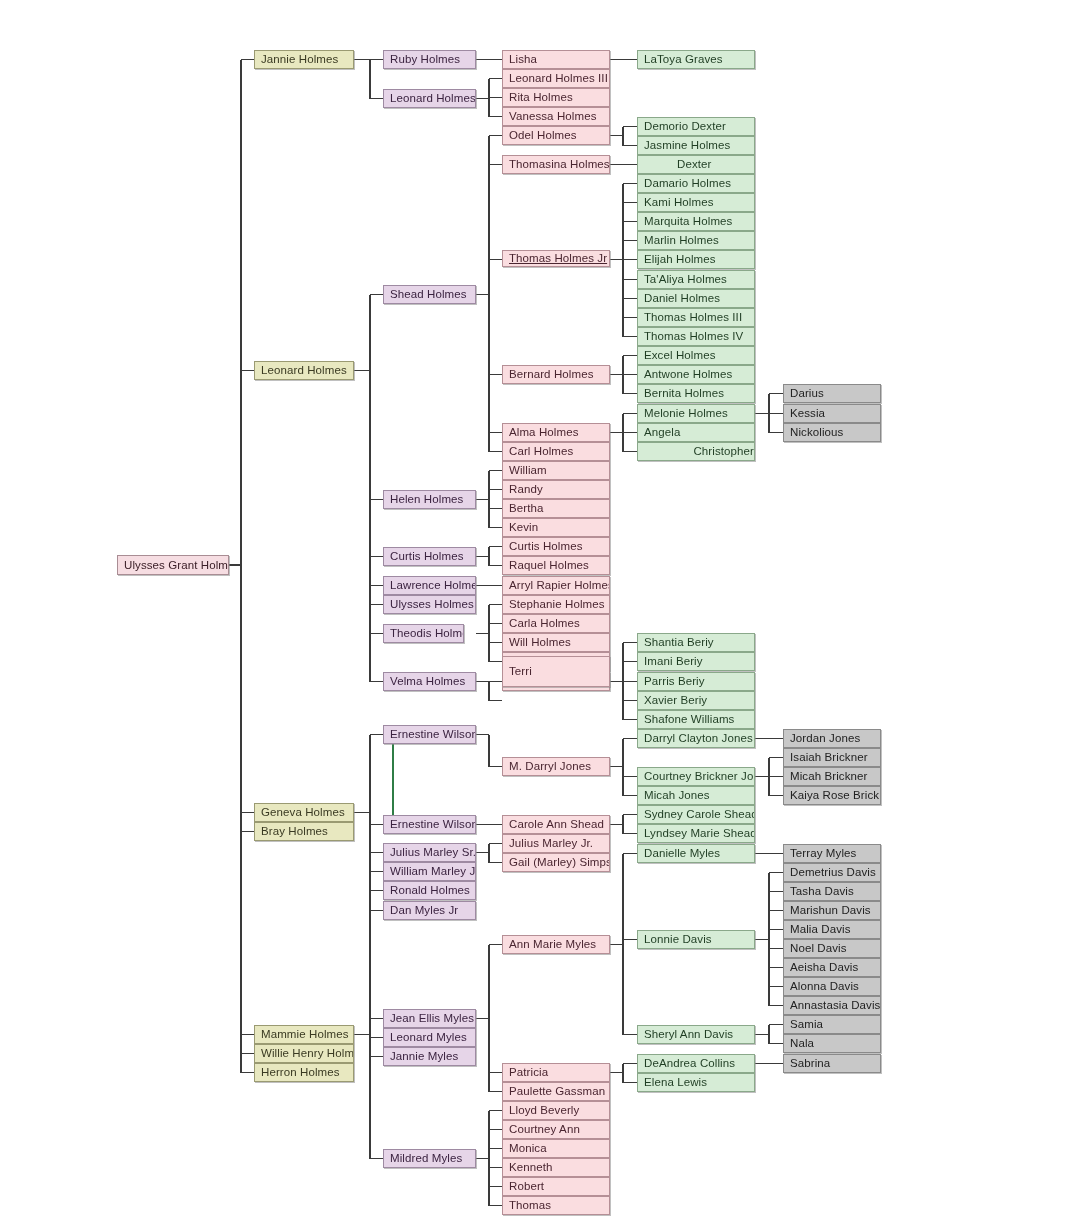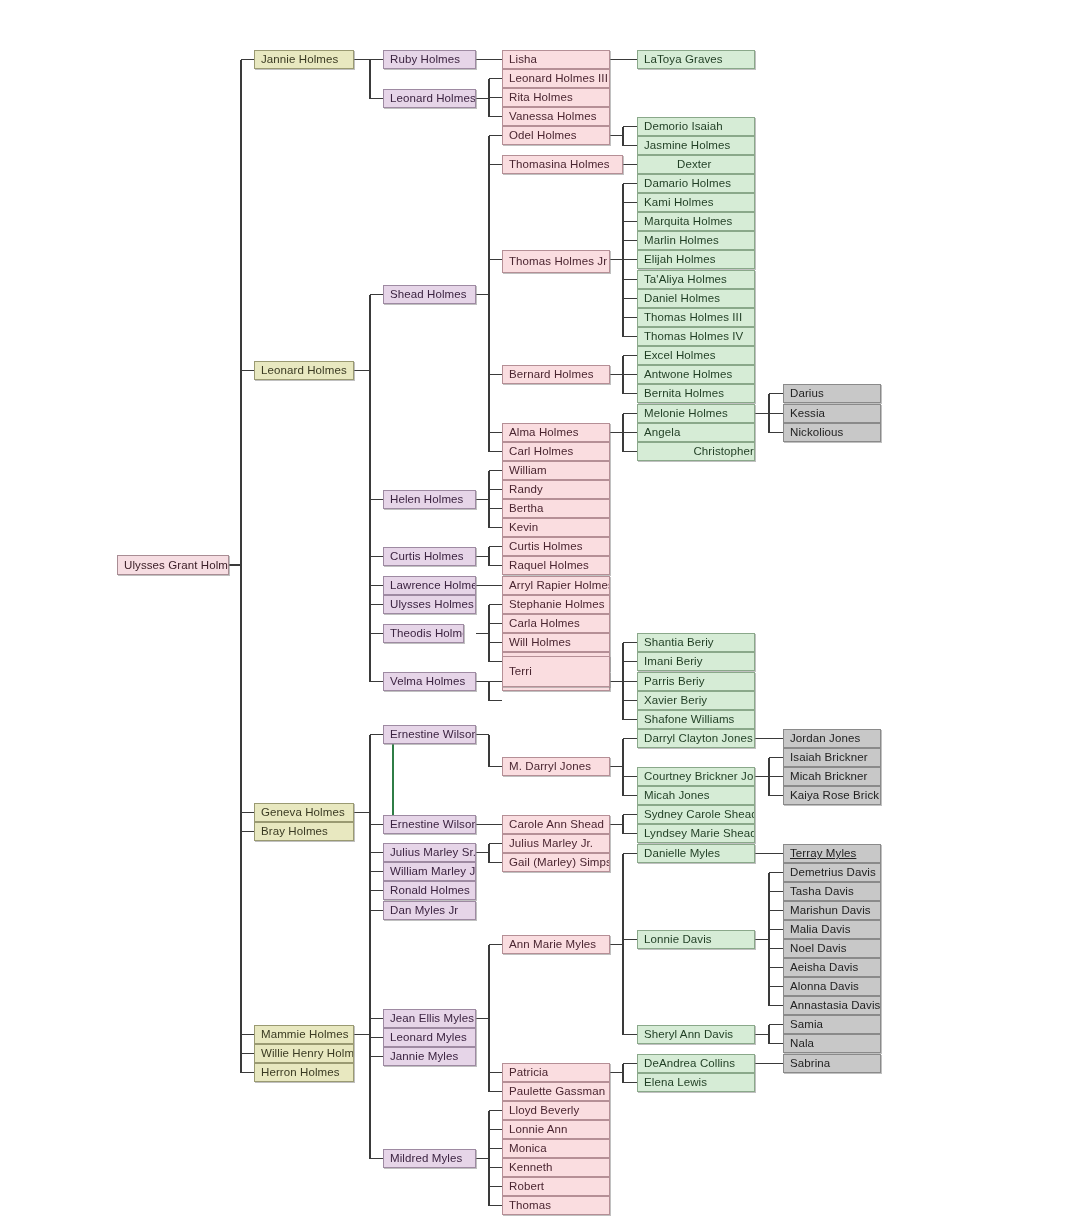--- a/index.html
+++ b/index.html
@@ -299,24 +299,24 @@
     </div>
     <div class="node c-pink" style="left: 502px; top: 88px; width: 108px; height: 19px;">
       <span>Rita Holmes</span>
     </div>
     <div class="node c-pink" style="left: 502px; top: 107px; width: 108px; height: 19px;">
       <span>Vanessa Holmes</span>
     </div>
     <div class="node c-pink" style="left: 502px; top: 126px; width: 108px; height: 19px;">
       <span>Odel Holmes</span>
     </div>
-    <div class="node c-pink" style="left: 502px; top: 155px; width: 121px; height: 19px;">
+    <div class="node c-pink" style="left: 502px; top: 155px; width: 108px; height: 19px;">
       <span>Thomasina Holmes</span>
     </div>
-    <div class="node c-pink" style="left: 502px; top: 250px; width: 108px; height: 23px;">
+    <div class="node c-pink" style="left: 502px; top: 250px; width: 108px; height: 17px; text-decoration: underline;">
       <span>Thomas Holmes Jr</span>
     </div>
     <div class="node c-pink" style="left: 502px; top: 365px; width: 108px; height: 19px;">
       <span>Bernard Holmes</span>
     </div>
     <div class="node c-pink" style="left: 502px; top: 423px; width: 108px; height: 19px;">
       <span>Alma Holmes</span>
     </div>
     <div class="node c-pink" style="left: 502px; top: 442px; width: 108px; height: 19px;">
       <span>Carl Holmes</span>
@@ -378,39 +378,39 @@
     <div class="node c-pink" style="left: 502px; top: 1063px; width: 108px; height: 19px;">
       <span>Patricia</span>
     </div>
     <div class="node c-pink" style="left: 502px; top: 1082px; width: 108px; height: 19px;">
       <span>Paulette Gassman</span>
     </div>
     <div class="node c-pink" style="left: 502px; top: 1101px; width: 108px; height: 19px;">
       <span>Lloyd Beverly</span>
     </div>
     <div class="node c-pink" style="left: 502px; top: 1120px; width: 108px; height: 19px;">
-      <span>Lonnie Ann</span>
+      <span>Courtney Ann</span>
     </div>
     <div class="node c-pink" style="left: 502px; top: 1139px; width: 108px; height: 19px;">
       <span>Monica</span>
     </div>
     <div class="node c-pink" style="left: 502px; top: 1158px; width: 108px; height: 19px;">
       <span>Kenneth</span>
     </div>
     <div class="node c-pink" style="left: 502px; top: 1177px; width: 108px; height: 19px;">
       <span>Robert</span>
     </div>
     <div class="node c-pink" style="left: 502px; top: 1196px; width: 108px; height: 19px;">
       <span>Thomas</span>
     </div>
     <div class="node c-green" style="left: 637px; top: 50px; width: 118px; height: 19px;">
       <span>LaToya Graves</span>
     </div>
     <div class="node c-green" style="left: 637px; top: 117px; width: 118px; height: 19px;">
-      <span>Demorio Isaiah</span>
+      <span>Demorio Dexter</span>
     </div>
     <div class="node c-green" style="left: 637px; top: 136px; width: 118px; height: 19px;">
       <span>Jasmine Holmes</span>
     </div>
     <div class="node c-green" style="left: 637px; top: 155px; width: 118px; height: 19px; padding-left: 39px;">
       <span>Dexter</span>
     </div>
     <div class="node c-green" style="left: 637px; top: 174px; width: 118px; height: 19px;">
       <span>Damario Holmes</span>
     </div>
@@ -515,21 +515,21 @@
     </div>
     <div class="node c-gray" style="left: 783px; top: 748px; width: 98px; height: 19px;">
       <span>Isaiah Brickner</span>
     </div>
     <div class="node c-gray" style="left: 783px; top: 767px; width: 98px; height: 19px;">
       <span>Micah Brickner</span>
     </div>
     <div class="node c-gray" style="left: 783px; top: 786px; width: 98px; height: 19px;">
       <span>Kaiya Rose Brickner</span>
     </div>
-    <div class="node c-gray" style="left: 783px; top: 844px; width: 98px; height: 19px; text-decoration: underline;">
+    <div class="node c-gray" style="left: 783px; top: 844px; width: 98px; height: 19px;">
       <span>Terray Myles</span>
     </div>
     <div class="node c-gray" style="left: 783px; top: 863px; width: 98px; height: 19px;">
       <span>Demetrius Davis</span>
     </div>
     <div class="node c-gray" style="left: 783px; top: 882px; width: 98px; height: 19px;">
       <span>Tasha Davis</span>
     </div>
     <div class="node c-gray" style="left: 783px; top: 901px; width: 98px; height: 19px;">
       <span>Marishun Davis</span>

